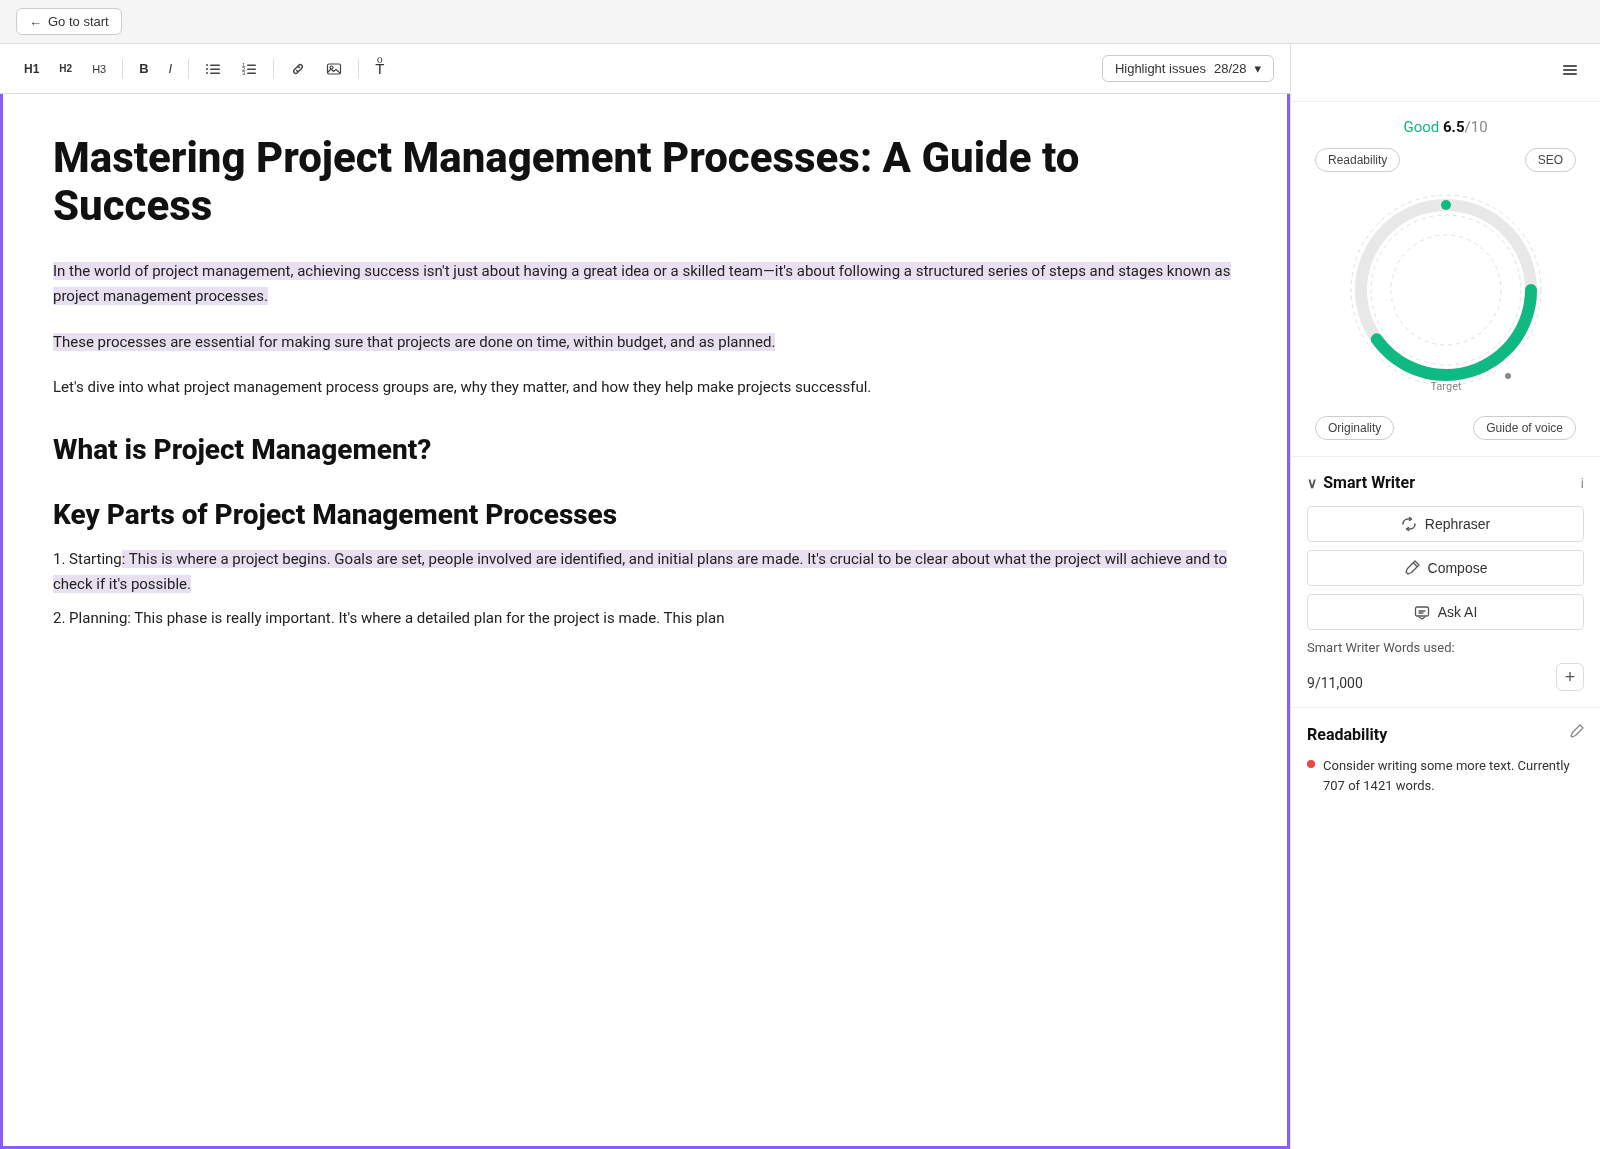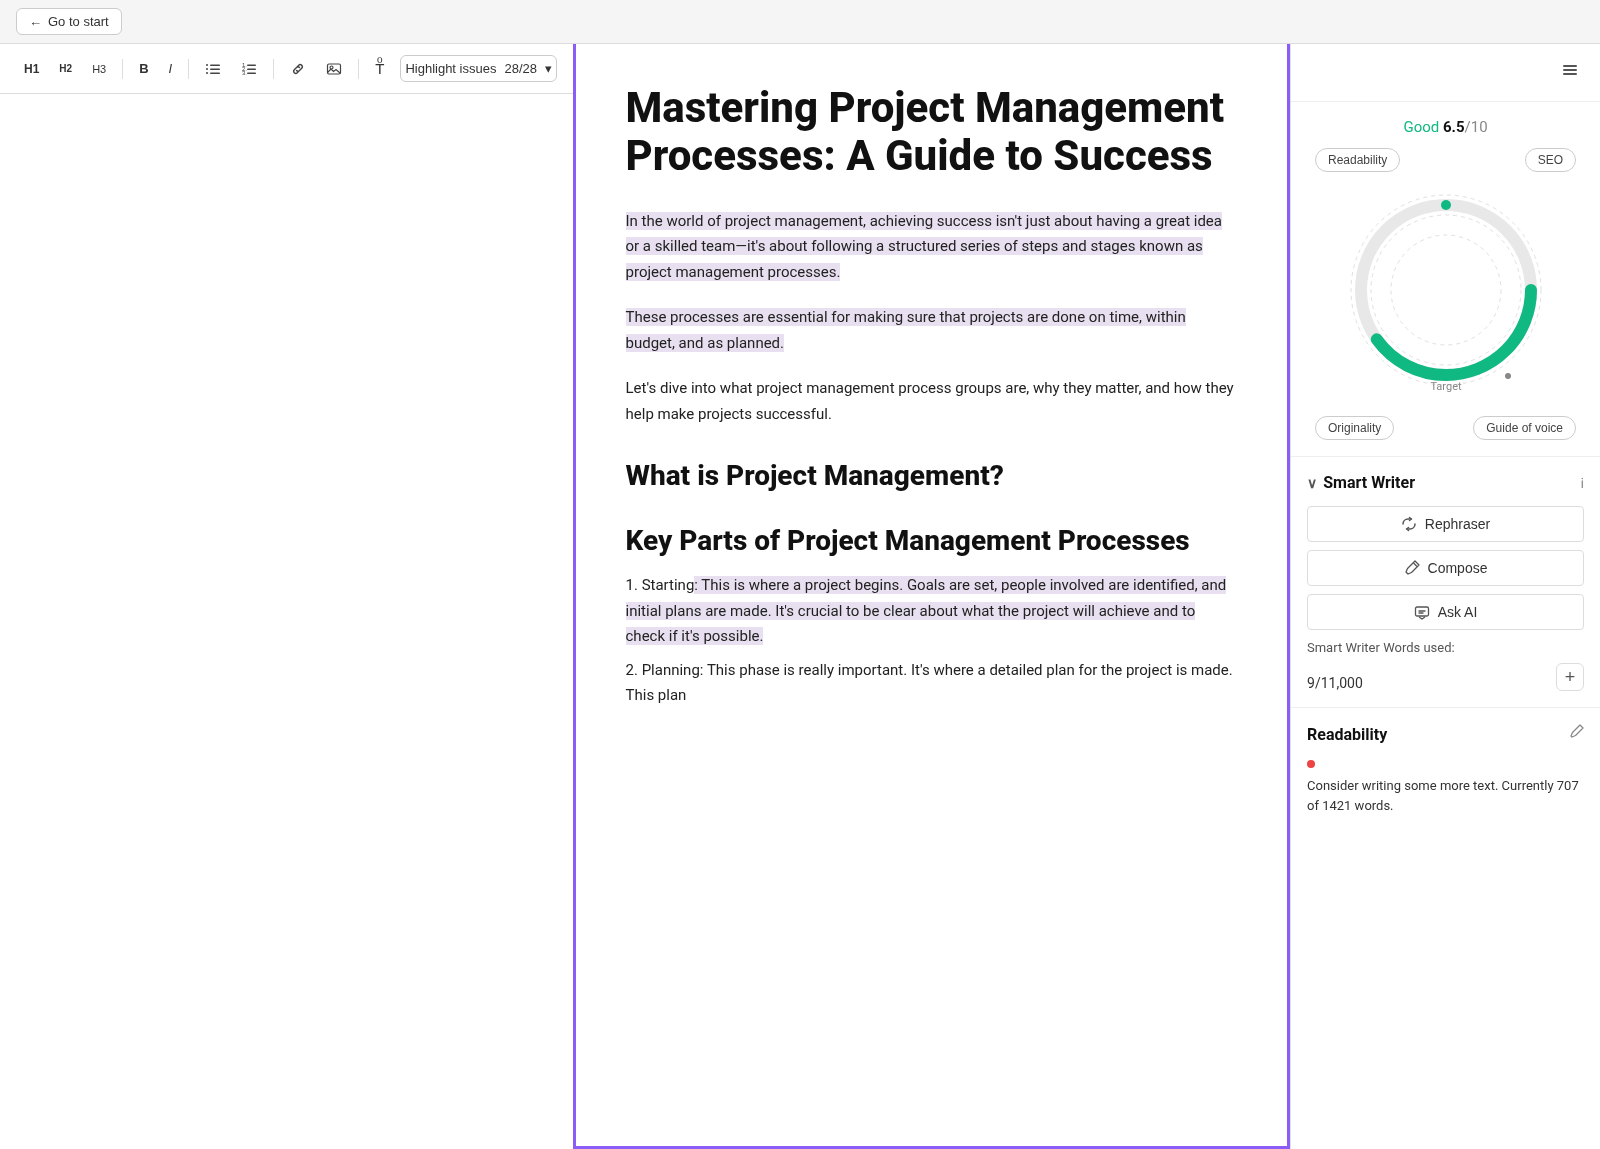--- a/index.html
+++ b/index.html
@@ -38,21 +38,21 @@
     .main-container {
       display: flex;
       flex: 1;
       background: #e8e8e8;
     }
 
     
     .editor-panel {
       flex: 1;
       display: flex;
-      flex-direction: row;
+      flex-direction: column;
       background: white;
       margin: 0;
     }
 
     
     .toolbar {
       display: flex;
       align-items: center;
       padding: 8px 16px;
       border-bottom: 1px solid #ddd;
@@ -82,21 +82,21 @@
       background: #ddd;
       margin: 0 4px;
     }
     .toolbar-spacer { flex: 1; }
     .highlight-btn {
       display: flex;
       align-items: center;
       gap: 8px;
       border: 1px solid #ccc;
       border-radius: 6px;
-      padding: 5px 4px;
+      padding: 5px 12px;
       font-size: 13px;
       cursor: pointer;
       background: white;
       color: #333;
     }
 
     
     .editor-content {
       flex: 1;
       padding: 40px 50px;
@@ -318,21 +318,20 @@
       cursor: pointer;
       font-size: 16px;
     }
     .read-item {
       display: flex;
       align-items: flex-start;
       gap: 8px;
       font-size: 13px;
       color: #333;
       line-height: 1.5;
-      flex-direction: column;
     }
     .read-dot {
       width: 8px;
       height: 8px;
       border-radius: 50%;
       background: #ef4444;
       margin-top: 4px;
       flex-shrink: 0;
     }
   </style>

